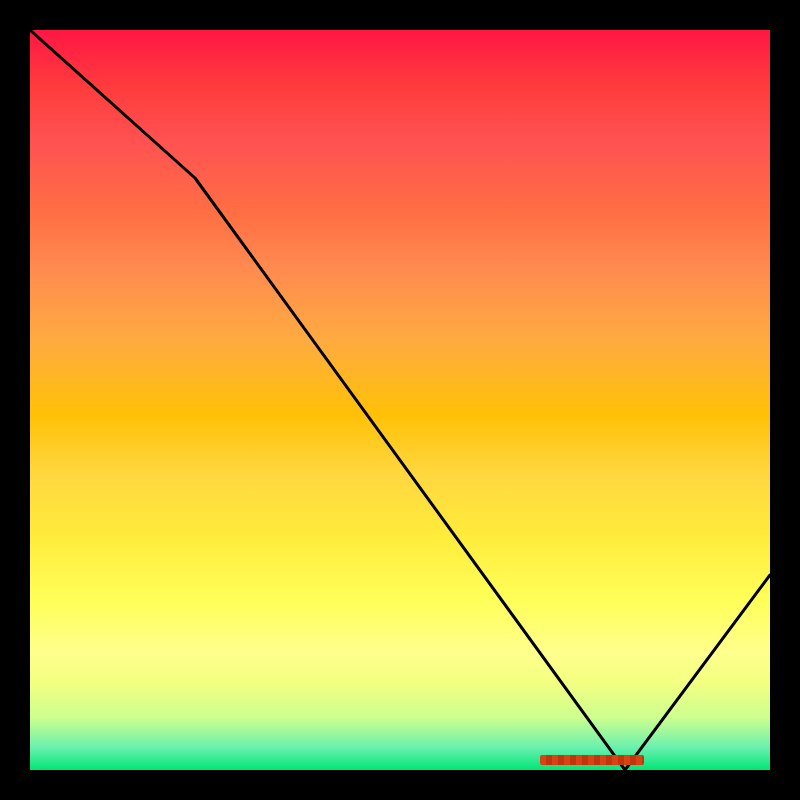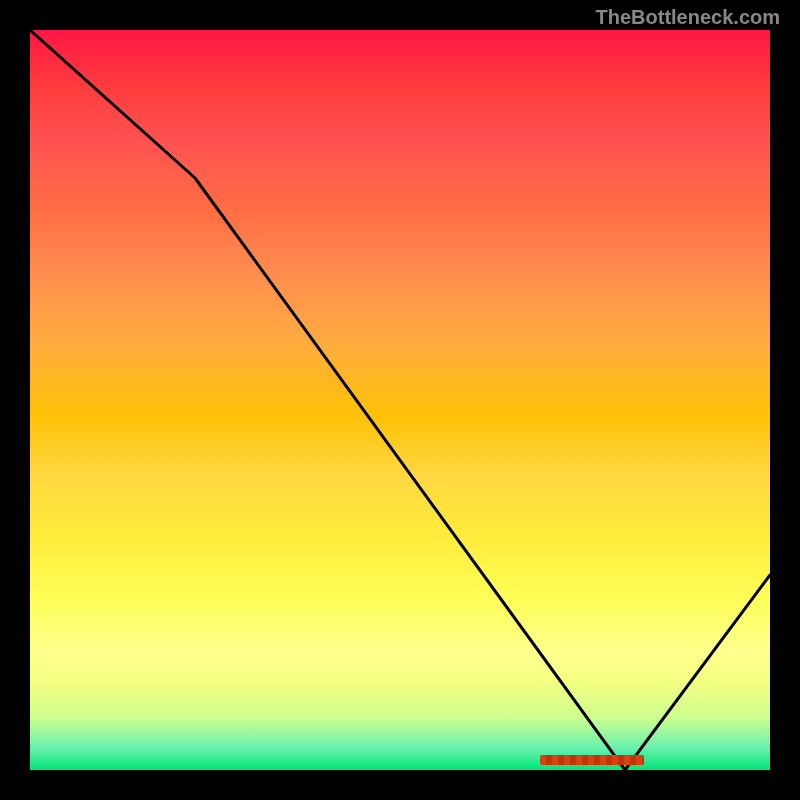--- a/index.html
+++ b/index.html
@@ -71,21 +71,20 @@
       #bf360c 12px
     );
     border-radius: 2px;
   }
 </style>
 </head>
 <body>
 
 <div class="container">
 
-  <div class="attribution">TheBottleneck.com</div>
 
   <div class="plot-area"></div>
 
   <svg class="curve" viewBox="0 0 740 740" preserveAspectRatio="none">
     <path d="M 0 0 L 165 148 L 595 740 L 740 545" stroke="#000" stroke-width="3" fill="none" stroke-linejoin="round" stroke-linecap="round"></path>
   </svg>
 
   <div class="red-band"></div>
 
 </div>

